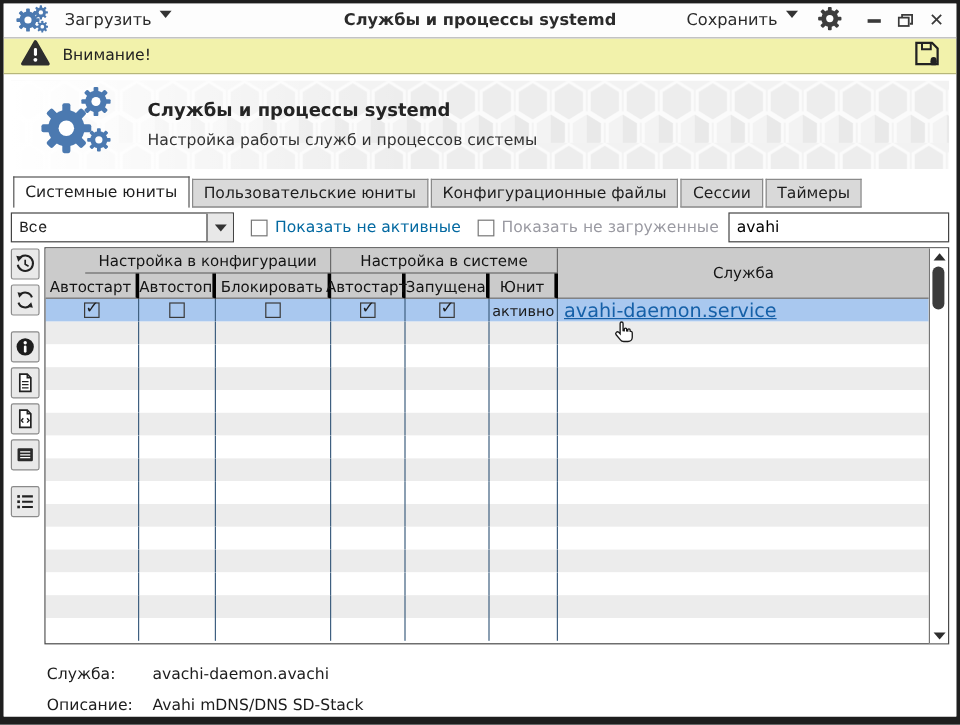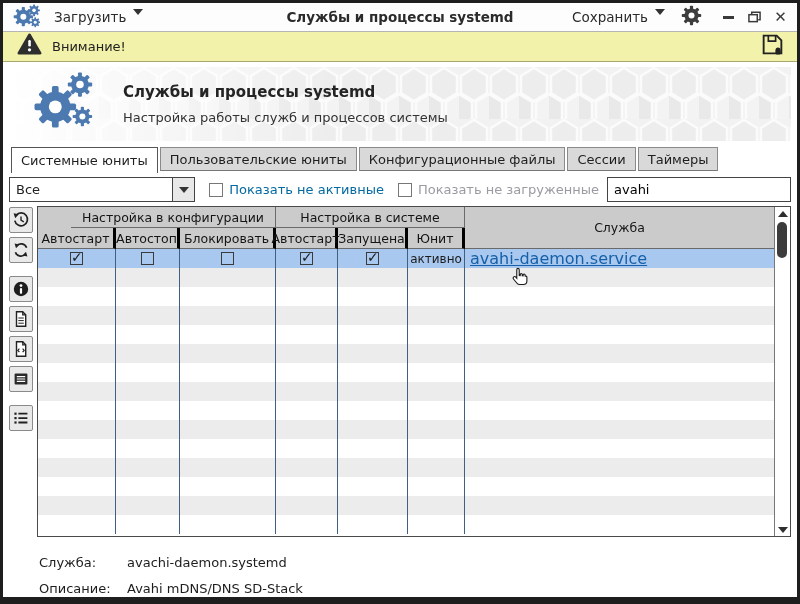--- a/index.html
+++ b/index.html
@@ -43,34 +43,34 @@
   .main { padding:3px 6px 0 6px; background:#fff; }
 
   
   .banner { position:relative; height:74px; margin-top:2px; overflow:hidden; }
   .banner svg.hexbg { position:absolute; inset:0; }
   .banner-content { position:relative; display:flex; align-items:center; gap:28px; padding-left:24px; height:100%; }
   .banner-text .t1 { font-size:15px; font-weight:bold; color:#242424; }
   .banner-text .t2 { font-size:13px; color:#333; margin-top:9px; }
 
   
-  .tabs { display:flex; align-items:flex-start; gap:2px; margin-top:6px; padding-left:2px; height:26px; }
+  .tabs { display:flex; align-items:flex-end; gap:2px; margin-top:6px; padding-left:2px; height:26px; }
   .tab {
     font-size:13px; padding:4px 9px 4px 9px; background:#d9d9d9;
     border:1px solid #8a8a8a; border-bottom:1px solid #777; color:#1e1e1e; cursor:default;
     height:24px; white-space:nowrap;
   }
   .tab.active { background:#fff; border:1px solid #555; border-bottom:none; height:26px; padding-top:5px; }
 
   
   .filterrow { display:flex; align-items:center; margin-top:4px; height:25px; gap:8px; }
   .dropdown {
     width:232px; height:25px; border:1px solid #444; display:flex; align-items:stretch; background:#fff;
   }
-  .dropdown .val { flex:1; font-size:13px; padding:4px 6px; }
+  .dropdown .val { flex:1; font-size:13px; padding:4px 6px;font-family:Liberation Mono, monospace; }
   .dropdown .dd-btn {
     width:22px; background:#e8e8e8; border-left:1px solid #444;
     display:flex; align-items:center; justify-content:center;
   }
   .cbx {
     width:14px; height:14px; border:1px solid #777; background:#fff; flex:0 0 auto;
     position:relative;
   }
   .cbl { font-size:13px; color:#0369a1; white-space:nowrap; }
   .cbl.gray { color:#9a9aa2; }
@@ -504,21 +504,21 @@
           <div class="sb-down">
               <span class="tri-down"></span>
             </div>
         </div>
       </div>
     </div>
 
     <div class="statusarea">
       <div class="statline">
         <span class="lbl">Служба:</span>
-        <span class="val">avachi-daemon.systemd</span>
+        <span class="val">avachi-daemon.avachi</span>
       </div>
       <div class="statline">
         <span class="lbl">Описание:</span>
         <span class="val">Avahi mDNS/DNS SD-Stack</span>
       </div>
     </div>
   </div>
 
   <div class="cursor-overlay">
     <svg width="18" height="20" viewBox="0 0 16 18">

